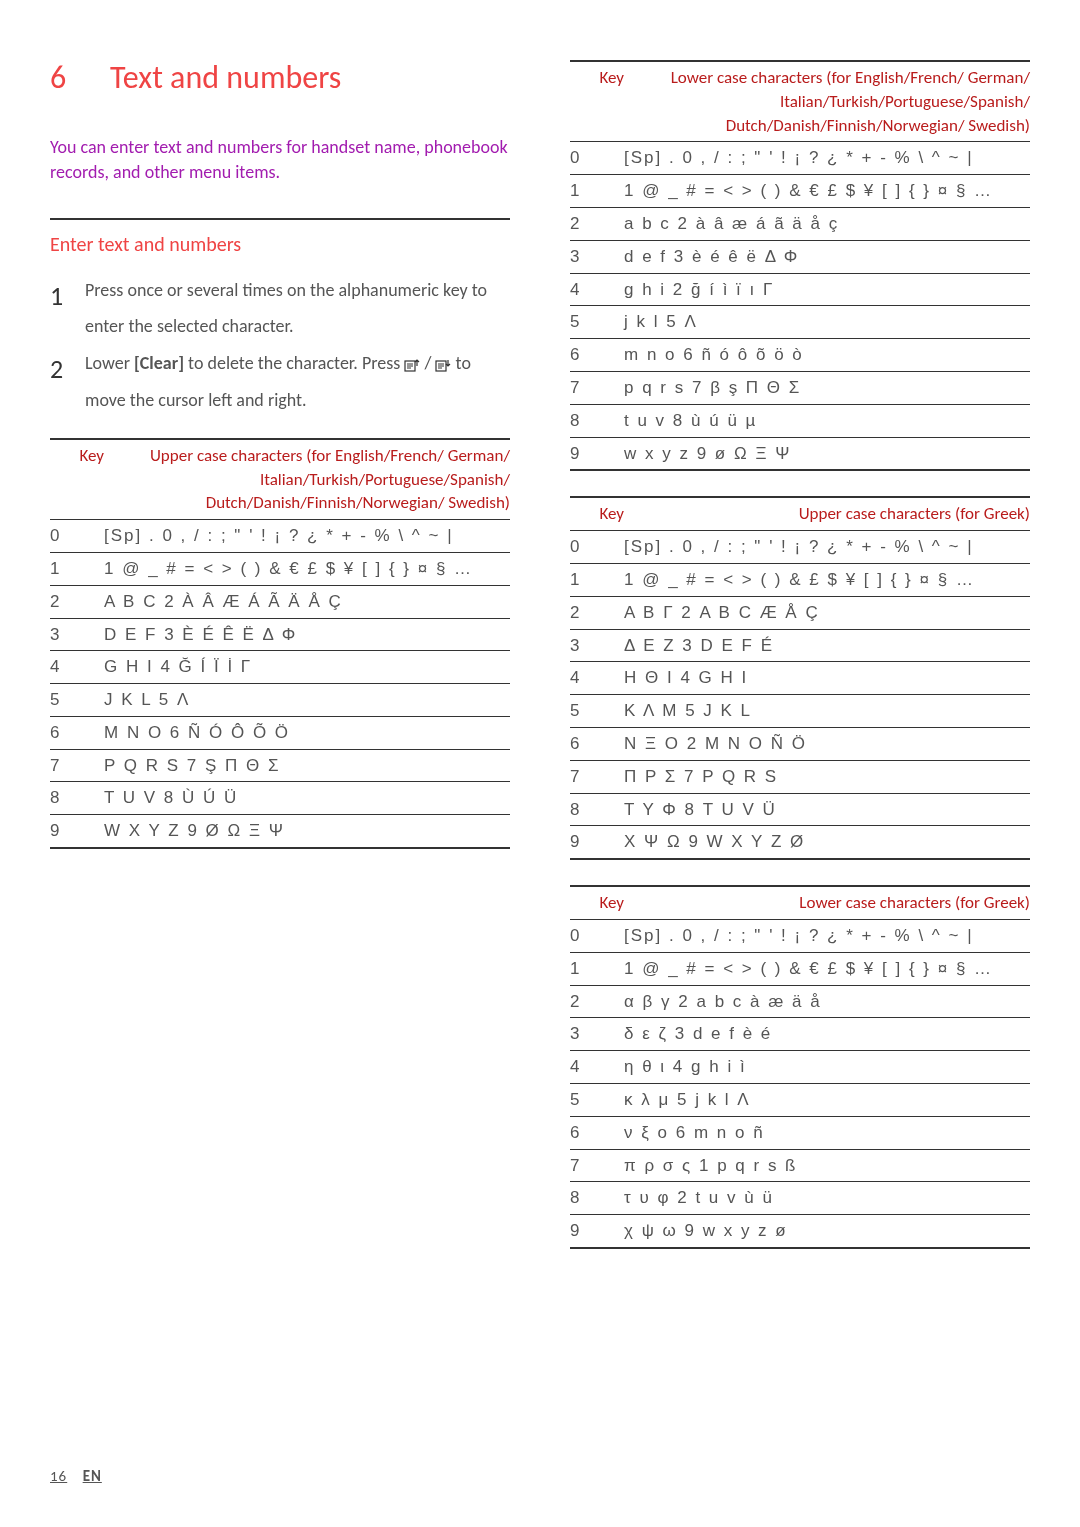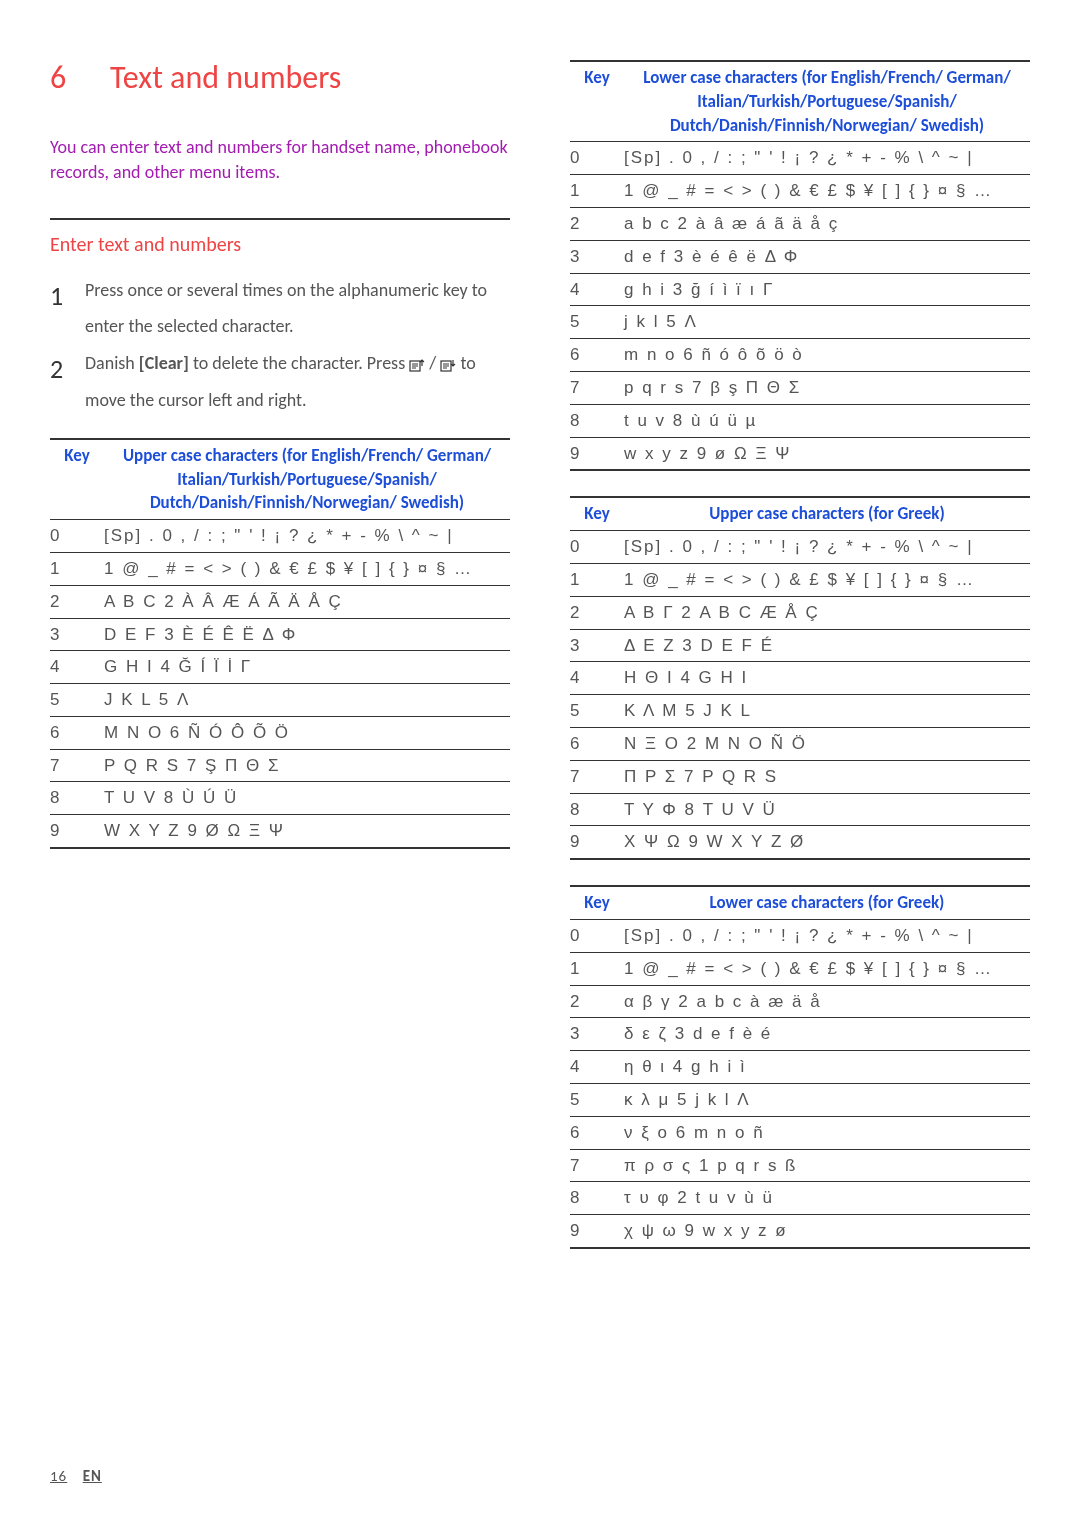--- a/index.html
+++ b/index.html
@@ -75,25 +75,25 @@
     width: 100%;
     margin-bottom: 25px;
     font-size: 17px;
     break-inside: avoid;
   }
   table thead tr {
     border-top: 2px solid #333;
     border-bottom: 1px solid #333;
   }
   table th {
-    font-weight: bold;
-    text-align: center;
+    font-weight: normal;
+    text-align: right;
     padding: 4px 0;
     vertical-align: top;
-    color: #1d4ed8;
+    color: #b91c1c;
   }
   table th:first-child {
     width: 54px;
   }
   table tbody tr {
     border-bottom: 1px solid #333;
   }
   table tbody tr:last-child {
     border-bottom: 2px solid #333;
   }
@@ -130,21 +130,21 @@
 
 <p class="intro">You can enter text and numbers for handset name, phonebook records, and other menu items.</p>
 
 <h2>Enter text and numbers</h2>
 
 <ol class="steps">
   <li>
     <span class="num">1</span><span>Press once or several times on the alphanumeric key to enter the selected character.</span>
   </li>
   <li>
-    <span class="num">2</span><span>Danish </span><b>[Clear]</b><span> to delete the character. Press </span><svg class="icon" viewBox="0 0 16 14">
+    <span class="num">2</span><span>Lower </span><b>[Clear]</b><span> to delete the character. Press </span><svg class="icon" viewBox="0 0 16 14">
         <rect x="1" y="3" width="10" height="10" fill="none" stroke="#333" stroke-width="1.2"></rect>
         <path d="M3 6h6M3 8h6M3 10h4" stroke="#333" stroke-width="1"></path>
         <path d="M13 2 L13 8 M11 4 L13 2 L15 4" fill="none" stroke="#333" stroke-width="1.2"></path>
       </svg><span> / </span><svg class="icon" viewBox="0 0 16 14">
         <rect x="1" y="3" width="10" height="10" fill="none" stroke="#333" stroke-width="1.2"></rect>
         <path d="M3 6h6M3 8h6M3 10h4" stroke="#333" stroke-width="1"></path>
         <path d="M13 2 L13 8 M11 6 L13 8 L15 6" fill="none" stroke="#333" stroke-width="1.2"></path>
       </svg><span> to move the cursor left and right.</span>
   </li>
 </ol>
@@ -219,21 +219,21 @@
       <tr>
         <td>2</td>
         <td>a b c 2 à â æ á ã ä å ç</td>
       </tr>
       <tr>
         <td>3</td>
         <td>d e f 3 è é ê ë Δ Φ</td>
       </tr>
       <tr>
         <td>4</td>
-        <td>g h i 3 ğ í ì ï ı Γ</td>
+        <td>g h i 2 ğ í ì ï ı Γ</td>
       </tr>
       <tr>
         <td>5</td>
         <td>j k l 5 Λ</td>
       </tr>
       <tr>
         <td>6</td>
         <td>m n o 6 ñ ó ô õ ö ò</td>
       </tr>
       <tr>

